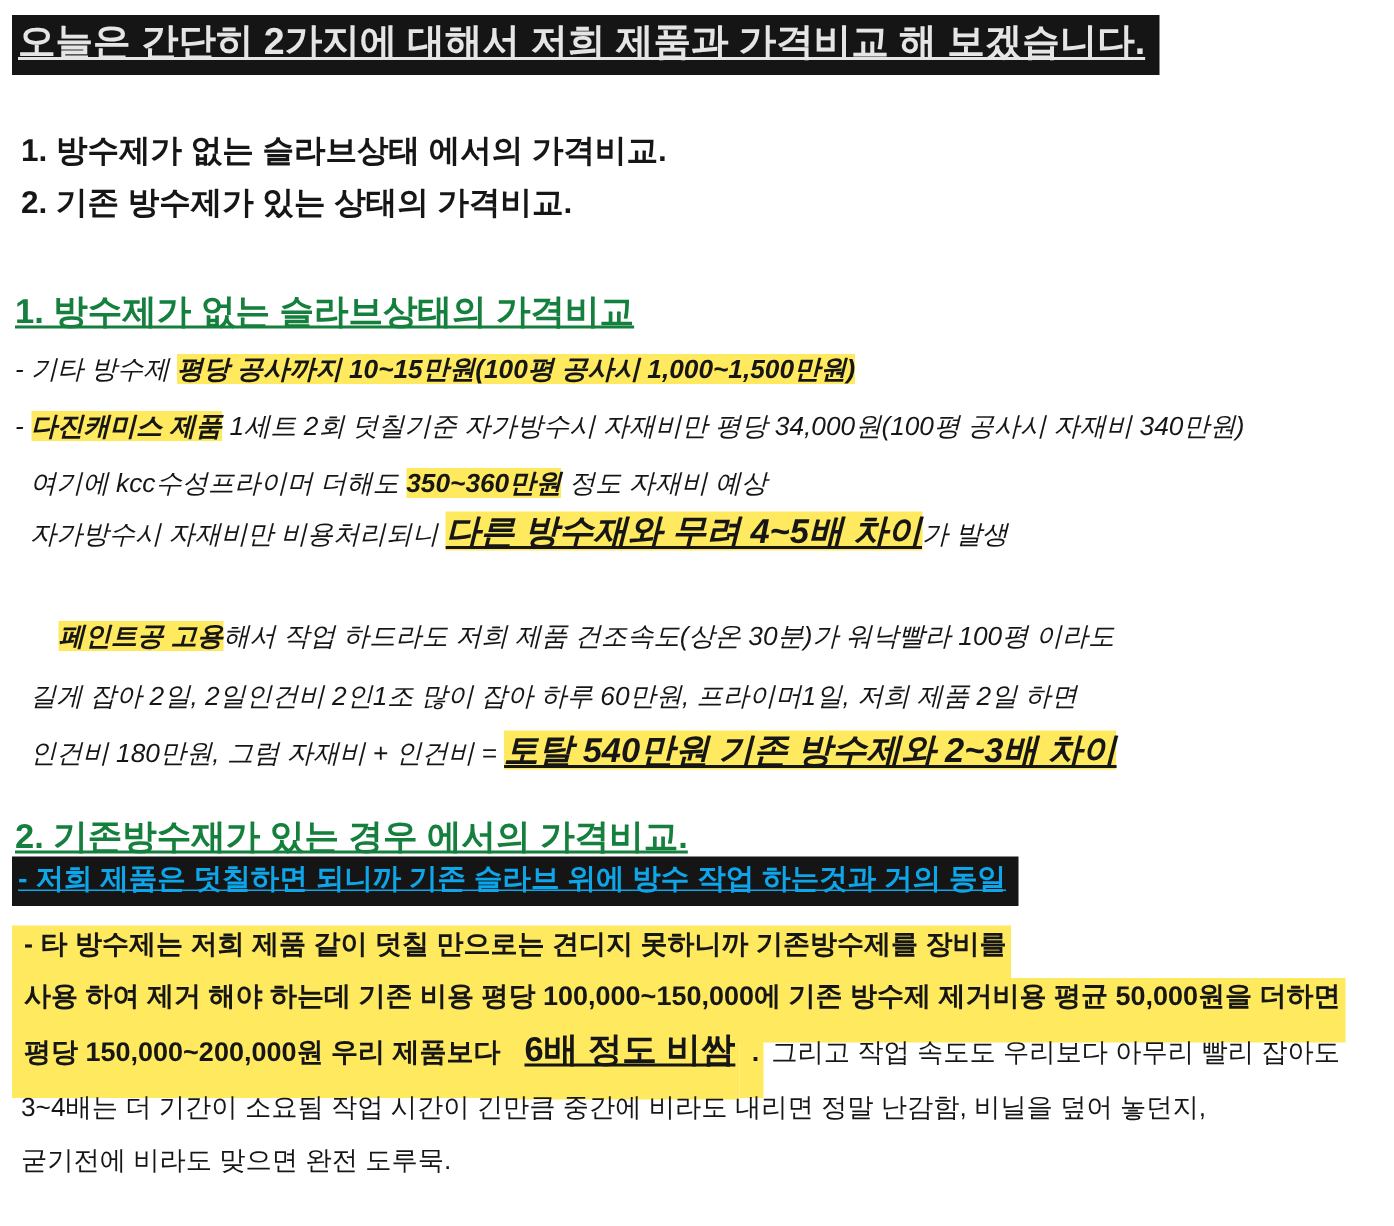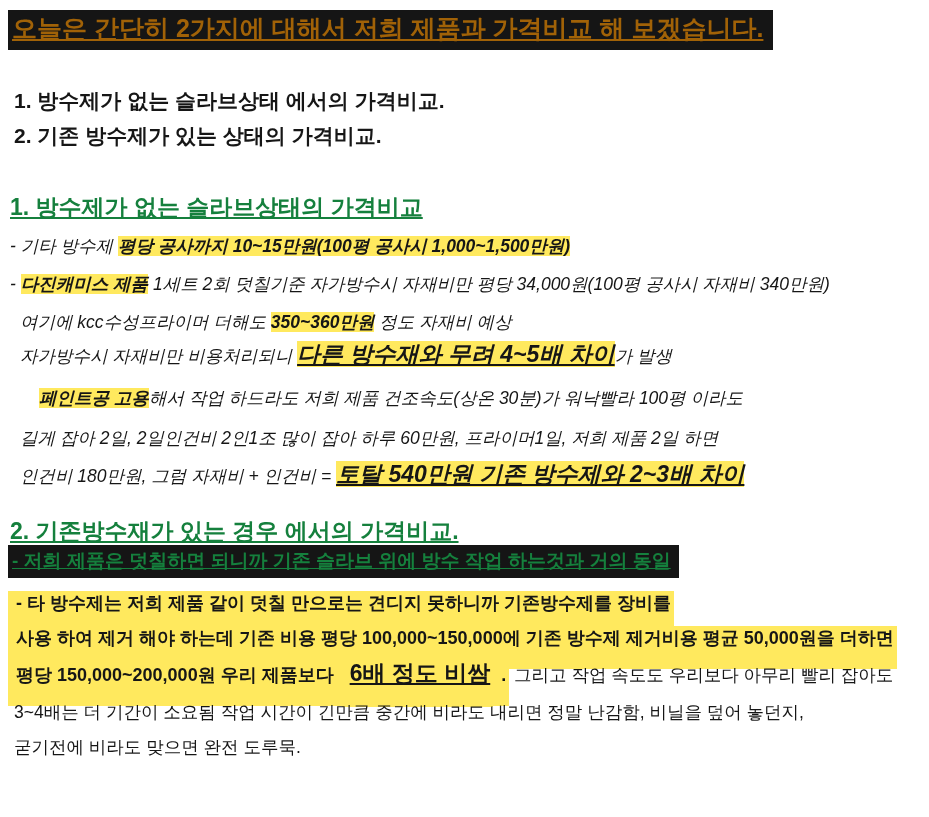--- a/index.html
+++ b/index.html
@@ -13,21 +13,21 @@
     box-sizing: border-box;
     padding: 10px 8px 6px 8px;
     background: #ffffff;
     font-family: "Liberation Sans", sans-serif;
     color: #161616;
     overflow: hidden;
   }
   .titlebar {
     display: inline-block;
     background: #151515;
-    color: #a16207;
+    color: #e5e5e5;
     font-size: 25px;
     font-weight: bold;
     line-height: 1.1;
     padding: 5px 10px 7px 4px;
     text-decoration: underline;
     margin-bottom: 40px;
   }
   .intro-line {
     margin: 0 0 13px 6px;
     font-size: 21px;
@@ -54,21 +54,21 @@
   .hl { background: #ffe95e; }
   .b  { font-weight: bold; }
   .big {
     font-size: 23px;
     font-weight: bold;
     text-decoration: underline;
   }
   .blackbar {
     display: inline-block;
     background: #151515;
-    color: #15803d;
+    color: #0ea5e9;
     font-size: 19px;
     font-weight: bold;
     text-decoration: underline;
     padding: 5px 8px 7px 4px;
     margin: 0 0 10px 0;
     line-height: 1.15;
   }
   .hl-line {
     margin: 0 0 5px 0;
     font-size: 18px;
@@ -78,21 +78,21 @@
   .hl-line .hl { padding: 2px 3px 21px 8px; }
   .hl3-post {
     font-weight: normal;
     font-size: 17.5px;
   }
   .tail {
     margin: 0 0 11px 6px;
     font-size: 17.5px;
     line-height: 24px;
   }
-  .mb-after-line4 { margin-bottom: 16px; }
+  .mb-after-line4 { margin-bottom: 42px; }
   .mb-after-para  { margin-bottom: 28px; }
   .mb-s2-heading  { margin-bottom: 0; }
 </style>
 </head>
 <body>
 
 <div class="doc">
 
   
   <div class="titlebar">

